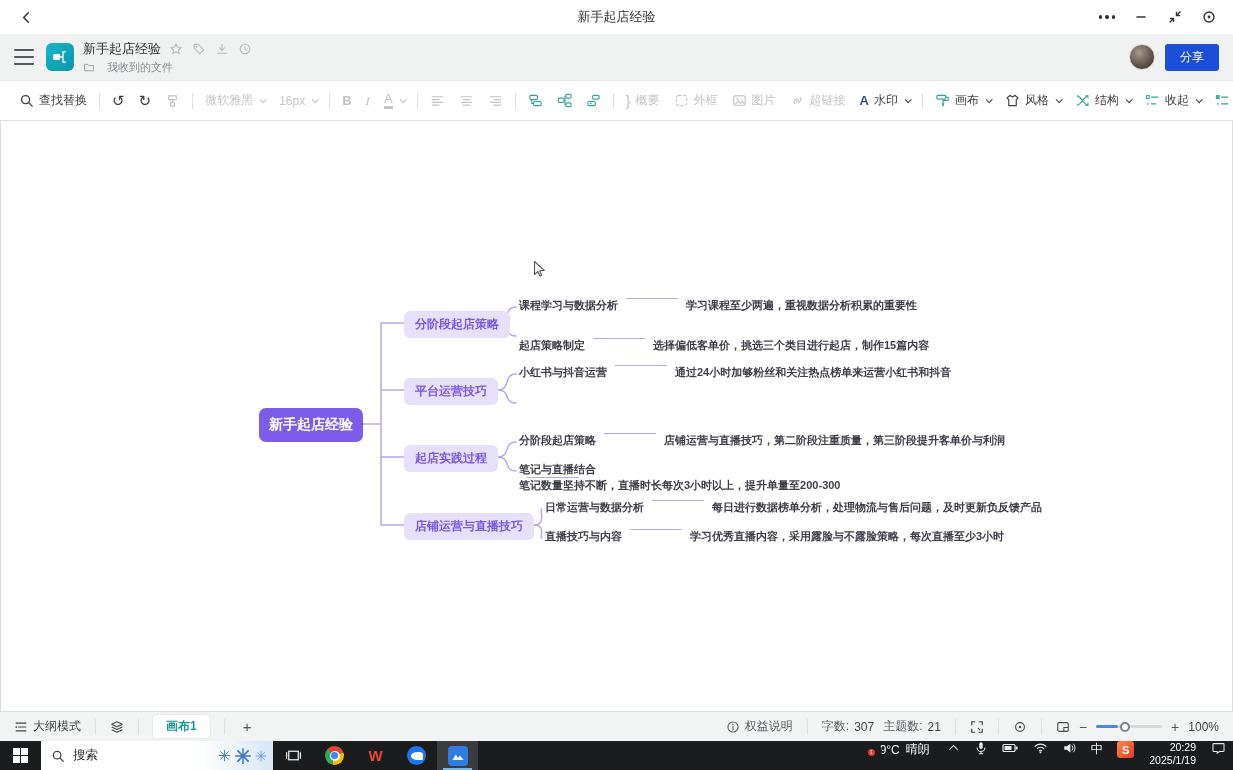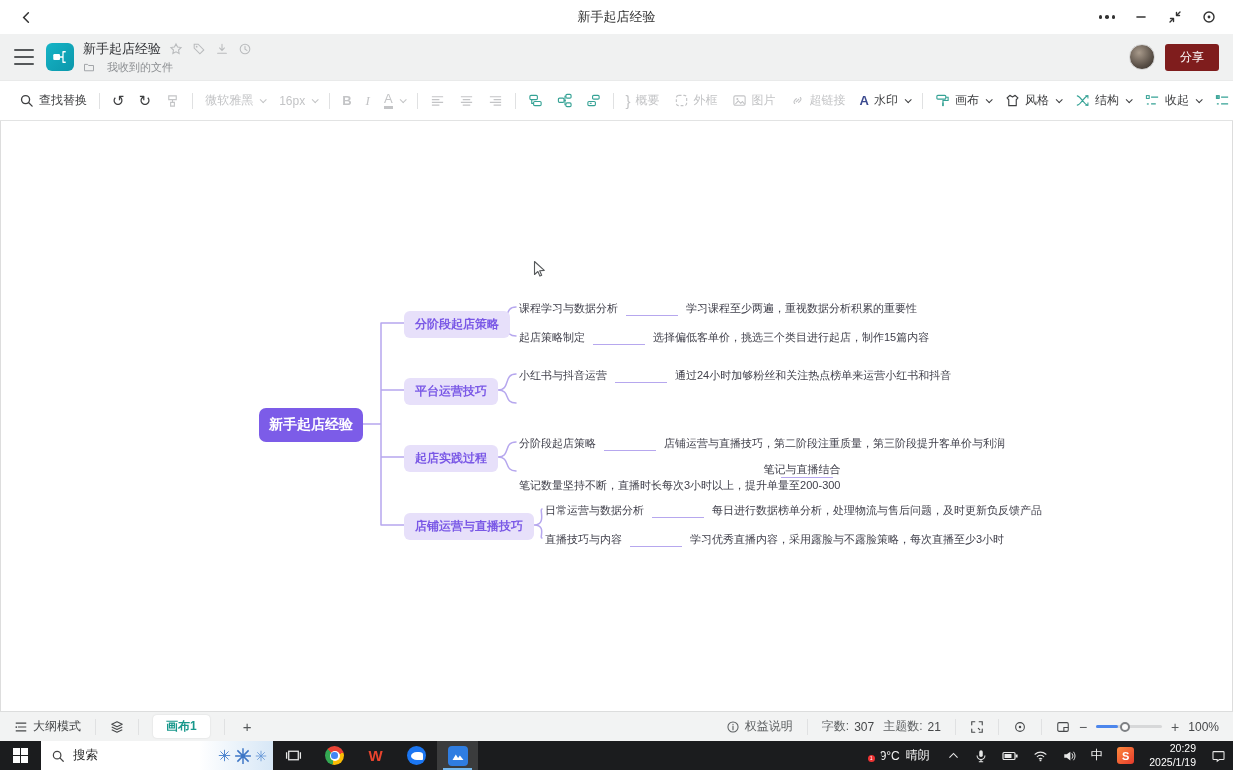--- a/index.html
+++ b/index.html
@@ -24,21 +24,21 @@
   .fileblock { margin-left:9px; display:flex; flex-direction:column; justify-content:center; gap:2px; }
   .fname-row { display:flex; align-items:center; gap:8px; }
   .fname { font-size:13px; color:#303236; }
   .fmeta { display:flex; align-items:center; gap:9px; color:#b9bbbd; }
   .floc-row { display:flex; align-items:center; gap:12px; color:#8b8e91; font-size:11px; }
   .tabs { position:absolute; left:50%; transform:translateX(-50%); top:0; height:46px; display:flex; align-items:center; gap:26px; }
   .tab { font-size:14px; color:#3c3f42; padding:12px 2px 8px; cursor:pointer; }
   .tab.active { color:#12968a; font-weight:bold; border-bottom:2px solid #12968a; }
   .menu-right { position:absolute; right:14px; top:0; height:46px; display:flex; align-items:center; gap:10px; }
   .avatar { width:26px; height:26px; border-radius:50%; background:radial-gradient(circle at 38% 32%, #a89a8b, #5b5148 60%, #2f2b26); border:1px solid #d8d8d8; cursor:pointer; }
-  .share-btn { background:#7f1d1d; color:#fff; font-size:12px; border:none; border-radius:3px; padding:5px 15px; cursor:pointer; }
+  .share-btn { background:#1d4ed8; color:#fff; font-size:12px; border:none; border-radius:3px; padding:5px 15px; cursor:pointer; }
 
   
   .toolbar { position:absolute; left:0; top:80px; width:100%; height:41px; background:#fff; border-top:1px solid #e9eaea; border-bottom:1px solid #e2e3e3; display:flex; align-items:center; padding:0 12px; font-size:12px; color:#3e3f41; white-space:nowrap; }
   .tbi { display:flex; align-items:center; gap:5px; padding:0 7px; height:28px; border-radius:3px; cursor:pointer; }
   .tbi.disabled { color:#c3c4c6; cursor:default;align-items:center; }
   .tbi.green { color:#35a295; }
   .sep { width:1px; height:16px; background:#e0e1e2; margin:0 5px; flex:none; }
   .caret { width:5px; height:5px; border-right:1.3px solid currentColor; border-bottom:1.3px solid currentColor; transform:rotate(45deg) translateY(-1px); margin-left:2px; flex:none; }
   .glyph { font-size:15px; line-height:1; }
   .bold-b { font-weight:bold; font-size:13px; }
@@ -46,21 +46,21 @@
   .a-color { font-size:13px; border-bottom:3px solid #c3c4c6; line-height:1.05; }
   .ic { width:15px; height:15px; display:block; flex:none; }
   .ic14 { width:14px; height:14px; display:block; flex:none; }
 
   
   .canvas { position:absolute; left:0; top:121px; width:100%; height:590px; background:#fff; border-left:1px solid #dddddd; border-right:1px solid #dddddd; overflow:hidden; }
   #mindmap-layer { position:absolute; inset:0; }
   .mm-svg { position:absolute; left:0; top:0; width:1233px; height:590px; }
   .mm-root { position:absolute; background:#7c5ce8; color:#fff; font-weight:bold; font-size:14px; padding:8px 10px; border-radius:7px; cursor:pointer; white-space:nowrap; }
   .mm-branch { position:absolute; background:#e7e0fa; color:#7a58e6; font-weight:bold; font-size:12px; padding:5px 11px; border-radius:6px; cursor:pointer; white-space:nowrap; }
-  .mm-row { position:absolute; display:flex; align-items:flex-end; height:18px; white-space:nowrap; }
+  .mm-row { position:absolute; display:flex; align-items:flex-start; height:18px; white-space:nowrap;font-weight:bold; }
   .mm-topic { font-size:11px; color:#3e3e49; cursor:pointer; }
   .mm-dash { width:52px; height:0; border-top:1.5px solid #b6a7ee; margin:0 8px; }
   .mm-detail { font-size:11px; color:#3e3e49; cursor:pointer; }
   .cursor { position:absolute; left:532px; top:139px; }
 
   
   .statusbar { position:absolute; left:0; top:711px; width:100%; height:30px; background:#f2f3f3; border-top:1px solid #dcdddd; display:flex; align-items:center; justify-content:space-between; font-size:12px; color:#46484a; padding:0 14px; }
   .sb-left, .sb-right { display:flex; align-items:center; gap:9px; }
   .sb-item { display:flex; align-items:center; gap:5px; cursor:pointer; }
   .canvas-tab { background:#fff; border-radius:4px; padding:3px 13px; color:#18988c; font-weight:bold; box-shadow:0 0 2px rgba(0,0,0,.12); cursor:pointer; }
@@ -82,21 +82,21 @@
   .tk-app { position:relative; }
   .tk-app.active { background:rgba(255,255,255,.14); }
   .tk-app.active::after { content:""; position:absolute; left:6px; right:6px; bottom:0; height:2px; background:#76b9ed; }
   .chrome { width:19px; height:19px; border-radius:50%; background:conic-gradient(from -45deg,#ea4335 0 33%,#fbbc05 0 66%,#34a853 0 100%); display:flex; align-items:center; justify-content:center; }
   .chrome-hub { width:10px; height:10px; border-radius:50%; background:#fff; display:flex; align-items:center; justify-content:center; }
   .chrome-dot { width:6.5px; height:6.5px; border-radius:50%; background:#4285f4; }
   .wps { color:#e8442e; font-weight:bold; font-size:15px; }
   .bluedot { width:19px; height:19px; border-radius:50%; background:#1b76f2; position:relative; overflow:hidden; }
   .bluedot::after { content:""; position:absolute; left:4px; top:6px; width:12px; height:8px; background:#fff; border-radius:60% 40% 10% 60%; }
   .mmapp { width:20px; height:20px; border-radius:4px; background:#2f7de1; display:flex; align-items:center; justify-content:center; }
-  .tk-right { margin-left:auto; display:flex; align-items:center; }
+  .tk-right { margin-left:auto; display:flex; align-items:flex-start; }
   .tk-cell { display:flex; align-items:center; justify-content:center; padding:0 7px; cursor:pointer; }
   .weather { display:flex; align-items:center; gap:6px; padding:0 10px; font-size:12px; color:#f2f2f2; }
   .moon { position:relative; width:16px; height:16px; border-radius:50%; background:#f2a33c; overflow:hidden; flex:none; }
   .moon::after { content:""; position:absolute; left:-6px; top:-6px; width:14px; height:14px; border-radius:50%; background:#1b1c1e; }
   .wbadge { position:absolute; right:-1px; top:-1px; width:7px; height:7px; border-radius:50%; background:#e33; color:#fff; font-size:5px; display:flex; align-items:center; justify-content:center; z-index:2; }
   .ime { font-size:12.5px; color:#f2f2f2; }
   .sogou { width:17px; height:17px; border-radius:3px; background:linear-gradient(135deg,#ff8a3d,#e53a2c); color:#fff; font-weight:bold; font-size:11px; display:flex; align-items:center; justify-content:center; }
   .clock { display:flex; flex-direction:column; align-items:flex-end; justify-content:center; font-size:10.5px; line-height:1.25; color:#fff; padding:0 8px; cursor:default; }
 </style>
 </head>
@@ -346,21 +346,21 @@
         <div class="mm-root" style="left: 258px; top: 287px;">新手起店经验</div>
         <div class="mm-branch" style="left: 403px; top: 190px;">分阶段起店策略</div>
         <div class="mm-branch" style="left: 403px; top: 257px;">平台运营技巧</div>
         <div class="mm-branch" style="left: 403px; top: 324px;">起店实践过程</div>
         <div class="mm-branch" style="left: 403px; top: 392px;">店铺运营与直播技巧</div>
         <div class="mm-row" style="left: 518px; top: 177px;">
           <div class="mm-topic">课程学习与数据分析</div>
           <div class="mm-dash"></div>
           <div class="mm-detail">学习课程至少两遍，重视数据分析积累的重要性</div>
         </div>
-        <div class="mm-row" style="left: 518px; top: 206px;">
+        <div class="mm-row" style="left: 518px; top: 217px;">
           <div class="mm-topic">起店策略制定</div>
           <div class="mm-dash"></div>
           <div class="mm-detail">选择偏低客单价，挑选三个类目进行起店，制作15篇内容</div>
         </div>
         <div class="mm-row" style="left: 518px; top: 244px;">
           <div class="mm-topic">小红书与抖音运营</div>
           <div class="mm-dash"></div>
           <div class="mm-detail">通过24小时加够粉丝和关注热点榜单来运营小红书和抖音</div>
         </div>
         <div class="mm-row" style="left: 518px; top: 312px;">

